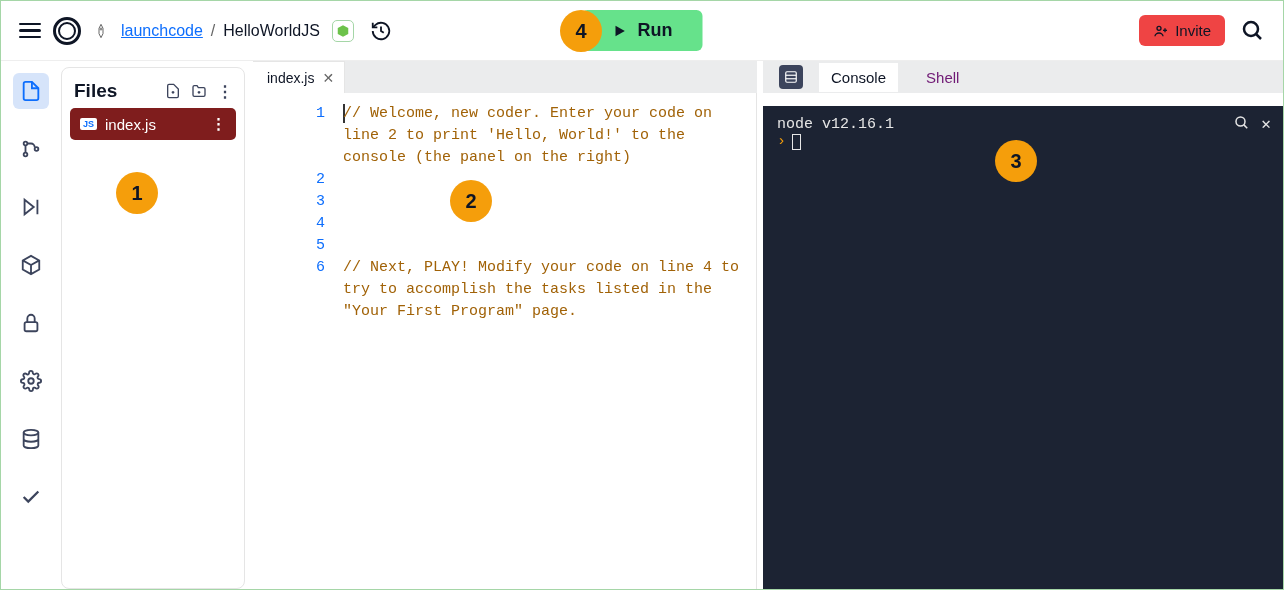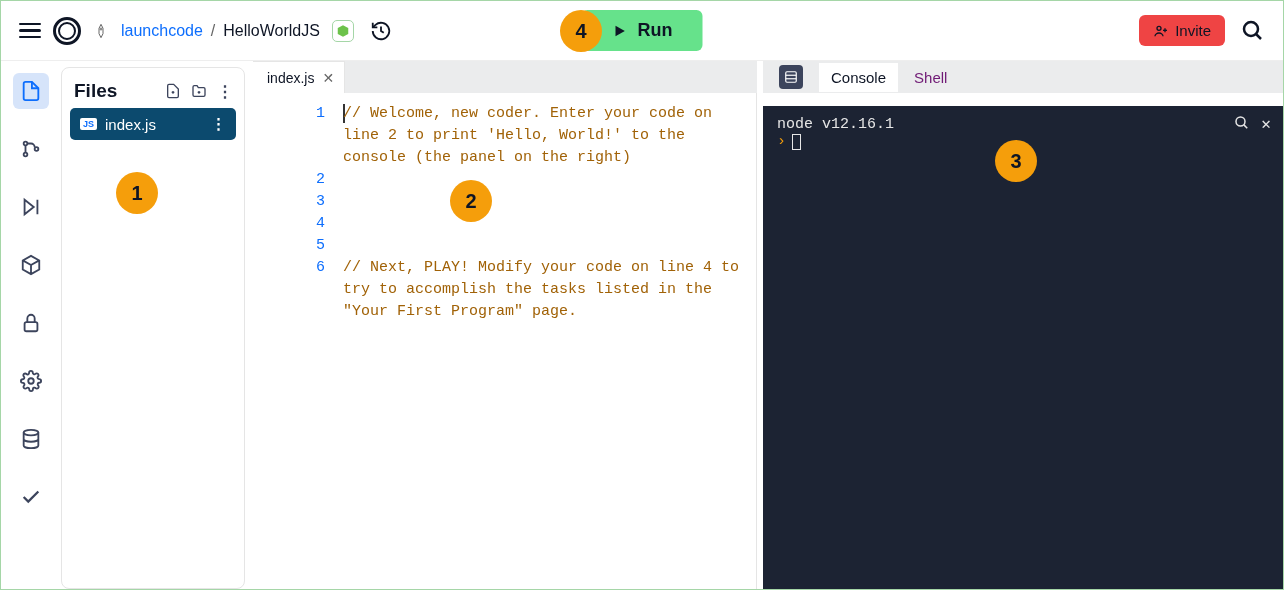--- a/index.html
+++ b/index.html
@@ -5,21 +5,21 @@
     * { margin: 0; padding: 0; box-sizing: border-box; }
     body { font-family: -apple-system, BlinkMacSystemFont, 'Segoe UI', sans-serif; background: #fff; width: 1284px; height: 590px; overflow: hidden; border: 1px solid #a5d6a7; }
     
     .header { height: 60px; display: flex; align-items: center; padding: 0 18px; gap: 12px; border-bottom: 1px solid #eee; position: relative; }
     .menu-icon { cursor: pointer; display: flex; flex-direction: column; gap: 4px; }
     .menu-icon span { width: 22px; height: 2.5px; background: #0e1525; border-radius: 2px; }
     .logo { width: 28px; height: 28px; border-radius: 50%; border: 3px solid #0e1525; position: relative; display: flex; align-items: center; justify-content: center; }
     .logo::before { content: ''; width: 14px; height: 14px; border-radius: 50%; border: 2px solid #0e1525; }
     .rocket-icon { width: 16px; height: 24px; }
     .breadcrumb { display: flex; align-items: center; gap: 8px; font-size: 16px; }
-    .breadcrumb-link { color: #0d6efd; font-weight: 500; }
+    .breadcrumb-link { color: #0d6efd; font-weight: 500; text-decoration: underline; }
     .breadcrumb-sep { color: #666; }
     .breadcrumb-name { color: #0e1525; font-weight: 500; }
     .env-badge { width: 22px; height: 22px; border-radius: 5px; border: 1.5px solid #a5d6a7; display: flex; align-items: center; justify-content: center; color: #4caf50; }
     .history-icon { margin-left: 4px; }
     
     .run-button { background: #66e28b; color: #0e1525; border: none; padding: 10px 30px; border-radius: 6px; font-size: 18px; font-weight: 600; display: flex; align-items: center; gap: 10px; cursor: pointer; position: absolute; left: 50%; transform: translateX(-50%); }
     .run-button svg { fill: #0e1525; }
     
     .header-right { margin-left: auto; display: flex; align-items: center; gap: 16px; }
     .invite-btn { background: #ef4444; border: none; padding: 7px 14px; border-radius: 6px; font-size: 15px; display: flex; align-items: flex-end; gap: 6px; cursor: pointer; color: #0e1525; font-weight: 500; }
@@ -29,21 +29,21 @@
     
     .sidebar-rail { width: 58px; display: flex; flex-direction: column; align-items: center; padding-top: 12px; gap: 22px; padding-left: 2px; }
     .rail-icon { width: 36px; height: 36px; display: flex; align-items: center; justify-content: center; border-radius: 6px; cursor: pointer; color: #3c445c; }
     .rail-icon.active { background: #d6e4fa; color: #0d6efd; }
     
     .files-panel { width: 184px; border: 1px solid #e5e5e5; border-radius: 8px; margin-top: 6px; margin-left: 2px; padding: 10px 8px; }
     .files-header { display: flex; align-items: center; justify-content: space-between; margin-bottom: 4px; padding: 2px 4px; }
     .files-title { font-size: 19px; font-weight: 700; color: #0e1525; }
     .files-actions { display: flex; gap: 10px; align-items: center; color: #3c445c; }
     .files-actions > * { cursor: pointer; }
-    .file-item { background: #0c4a6e; color: #fff; padding: 7px 10px; border-radius: 5px; display: flex; align-items: center; gap: 8px; cursor: pointer; font-size: 15px; }
+    .file-item { background: #7f1d1d; color: #fff; padding: 7px 10px; border-radius: 5px; display: flex; align-items: center; gap: 8px; cursor: pointer; font-size: 15px; }
     .file-badge { background: #fff; color: #0d6efd; font-size: 9px; font-weight: 700; padding: 1px 3px; border-radius: 2px; }
     .file-item-name { flex: 1; }
     .file-menu { font-weight: 700; }
     
     .editor-wrap { flex: 1; display: flex; flex-direction: column; margin-left: 8px; }
     .editor-tabs { height: 32px; background: #ebeced; display: flex; align-items: stretch; }
     .editor-tab { background: #fff; padding: 6px 10px 6px 14px; display: flex; align-items: center; gap: 8px; font-size: 14px; color: #0e1525; cursor: pointer; border-top: 1px solid #e5e5e5; border-right: 1px solid #e5e5e5; }
     .tab-close { color: #666; font-size: 14px; cursor: pointer; }
     .editor-body { flex: 1; display: flex; font-family: 'Courier New', monospace; font-size: 15px; background: #fff; border-right: 1px solid #e5e5e5; position: relative; }
     .gutter { width: 90px; text-align: right; padding: 10px 18px 10px 0; color: #0d6efd; line-height: 22px; position: relative; }
@@ -52,21 +52,21 @@
     .gutter .ln.l6 { height: 66px; }
     .code-area { flex: 1; padding: 10px 12px 10px 0; line-height: 22px; }
     .code-line { height: 22px; color: #a16207; white-space: pre-wrap; }
     .code-line.wrap1 { height: 66px; }
     .code-line.wrap3 { height: 66px; }
     .cursor { border-left: 2px solid #333; height: 19px; display: inline-block; vertical-align: middle; margin-right: -2px; }
     
     .right-panel { width: 520px; display: flex; flex-direction: column; margin-left: 6px; }
     .right-header { height: 32px; display: flex; align-items: center; background: #ebeced; }
     .preview-toggle { background: #3c445c; color: #fff; width: 24px; height: 24px; border-radius: 4px; display: flex; align-items: center; justify-content: center; margin: 0 16px; cursor: pointer; }
-    .console-tabs { display: flex; gap: 4px; }
+    .console-tabs { display: flex; gap: 16px; }
     .console-tab { padding: 6px 12px; font-size: 15px; cursor: pointer; color: #701a75; }
     .console-tab.active { background: #fff; color: #0e1525; font-weight: 500; }
     .console-body { flex: 1; background: #1c2333; color: #e6e6e6; padding: 10px 14px; font-family: 'Courier New', monospace; font-size: 15px; position: relative; margin-top: 13px; }
     .console-line { display: flex; gap: 2px; align-items: center; }
     .console-prompt { color: #f59e0b; margin-right: 4px; }
     .console-cursor { width: 9px; height: 16px; border: 1.5px solid #e6e6e6; display: inline-block; }
     .console-actions { position: absolute; top: 8px; right: 12px; display: flex; gap: 10px; color: #e6e6e6; }
     .console-actions > * { cursor: pointer; }
     
     .annotation { position: absolute; width: 42px; height: 42px; border-radius: 50%; background: #f59e0b; color: #0e1525; display: flex; align-items: center; justify-content: center; font-size: 20px; font-weight: 600; z-index: 100; }

